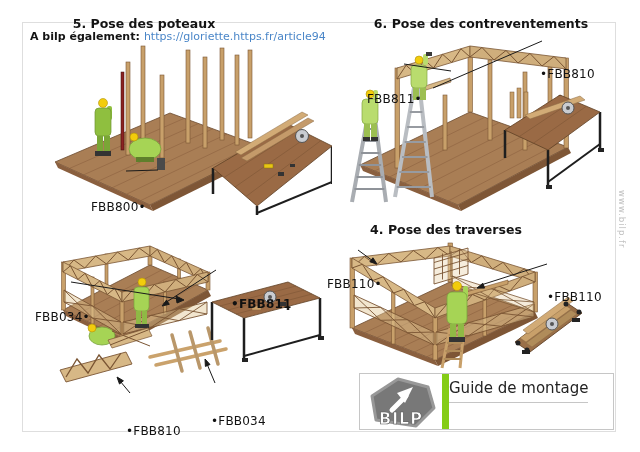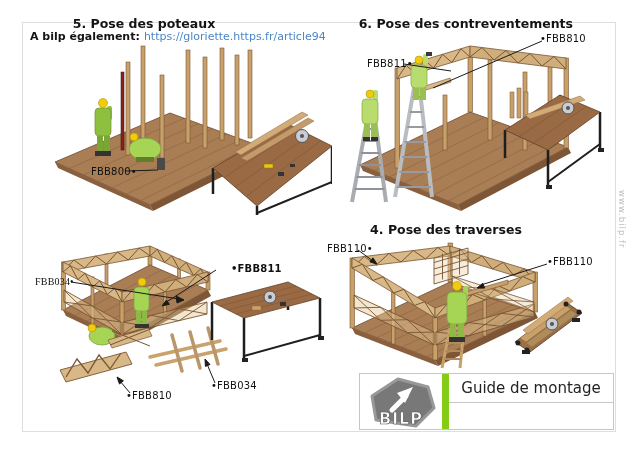--- a/index.html
+++ b/index.html
@@ -3,51 +3,51 @@
 <meta charset="utf-8">
 <style>
   html,body{margin:0;padding:0;background:#ffffff;}
   #page{position:relative;width:640px;height:452px;background:#ffffff;overflow:hidden;
         font-family:"DejaVu Sans","Liberation Sans",sans-serif;color:#141414;}
   .frame{position:absolute;left:22px;top:22px;width:592px;height:408px;border:1px solid #dedede;}
   .step-title{position:absolute;font-size:12.5px;font-weight:bold;text-align:center;color:#141414;white-space:nowrap;}
   .read-also{position:absolute;font-size:11px;text-align:center;white-space:nowrap;}
   .read-also b{color:#141414;}
   .read-also a{color:#4a86c8;text-decoration:none;margin-left:4px;}
-  .lbl{position:absolute;font-size:10px;color:#111111;white-space:nowrap;letter-spacing:0.2px;}
+  .lbl{position:absolute;font-size:12px;color:#111111;white-space:nowrap;letter-spacing:0.2px;margin-top:34px;}
   .illus{position:absolute;}
   #leaders{position:absolute;left:0;top:0;}
   .watermark{position:absolute;left:617px;top:190px;writing-mode:vertical-rl;
              font-size:8.5px;color:#c2c2c2;letter-spacing:1px;}
   .tblock{position:absolute;left:359px;top:373px;width:255px;height:57px;box-sizing:border-box;
           border:1px solid #c6c6c6;display:flex;background:#ffffff;}
   .tb-logo{width:89px;box-sizing:border-box;border-right:7px solid #84cc16;display:flex;
            align-items:center;justify-content:center;}
-  .tb-right{flex:1;display:flex;flex-direction:column;}
+  .tb-right{flex:1;display:flex;flex-direction:row;}
   .tb-title{height:29px;box-sizing:border-box;border-bottom:1px solid #c6c6c6;display:flex;
             align-items:center;justify-content:center;font-size:15px;color:#232323;}
   .tb-row2{flex:1;display:flex;align-items:center;font-size:12.5px;color:#232323;}
   .tb-ech{width:75px;box-sizing:border-box;display:flex;align-items:center;}
   .tb-ech .k{margin-left:11px;}
   .tb-ech .v{margin-left:20px;}
   .tb-page{flex:1;align-self:stretch;display:flex;align-items:center;border-left:1px solid #c6c6c6;}
   .tb-page .k{margin-left:18px;}
   .tb-page .v{margin-left:8px;font-weight:bold;font-size:13.5px;color:#111;}
 </style>
 </head>
 <body>
 
 <div id="page">
   <div class="frame"></div>
 
   <div class="step-title" style="left:24px;top:16px;width:240px;">5. Pose des poteaux</div>
   <div class="read-also" style="left:30px;top:30px;width:290px;">
     <b>A bilp également:</b><a href="#">https://gloriette.https.fr/article94</a>
   </div>
-  <div class="step-title" style="left:333px;top:16px;width:240px;text-align:right;">6. Pose des contreventements</div>
+  <div class="step-title" style="left:361px;top:16px;width:240px;">6. Pose des contreventements</div>
   <div class="step-title" style="left:326px;top:222px;width:240px;">4. Pose des traverses</div>
 
   <svg class="illus" style="left:40px;top:44px;" width="292" height="172" viewBox="0 0 292 172">
     <g>
       <polygon points="15,118 130,69 225,104 110,161" fill="#a97e55" stroke="#6b4a2e" stroke-width="0.8"></polygon>
       <g stroke="#8a5f3e" stroke-width="1" opacity="0.55">
         <line x1="29.3" y1="124.5" x2="144.3" y2="74.3"></line>
           <line x1="43.5" y1="130.9" x2="158.5" y2="79.5"></line>
         <line x1="57.8" y1="137.4" x2="172.8" y2="84.8"></line>
           <line x1="72" y1="143.8" x2="187" y2="90"></line>
@@ -405,21 +405,21 @@
       <line x1="358" y1="250" x2="373" y2="261"></line>
       <polygon points="377,264 369.9,261.8 372.9,257.8"></polygon>
       <line x1="547" y1="264" x2="481" y2="285"></line>
       <polygon points="477,288 482.8,283.3 484.5,288.1"></polygon>
     </g>
   </svg>
 
   <span class="lbl" style="left:91px;top:166px;"><span>FBB800</span><span>•</span></span>
   <span class="lbl" style="left:367px;top:58px;"><span>FBB811</span><span>•</span></span>
   <span class="lbl" style="left:540px;top:33px;"><span>•</span><span>FBB810</span></span>
-  <span class="lbl" style="left:35px;top:276px;font-family:Liberation Serif, serif;"><span>FBB034</span><span>•</span></span>
+  <span class="lbl" style="left:35px;top:276px;"><span>FBB034</span><span>•</span></span>
   <span class="lbl" style="left:231px;top:263px;font-weight:bold;"><span>•</span><span>FBB811</span></span>
   <span class="lbl" style="left:126px;top:390px;"><span>•</span><span>FBB810</span></span>
   <span class="lbl" style="left:211px;top:380px;"><span>•</span><span>FBB034</span></span>
   <span class="lbl" style="left:327px;top:243px;"><span>FBB110</span><span>•</span></span>
   <span class="lbl" style="left:547px;top:256px;"><span>•</span><span>FBB110</span></span>
 
   <div class="watermark">www.bilp.fr</div>
 
   <div class="tblock">
     <div class="tb-logo">

